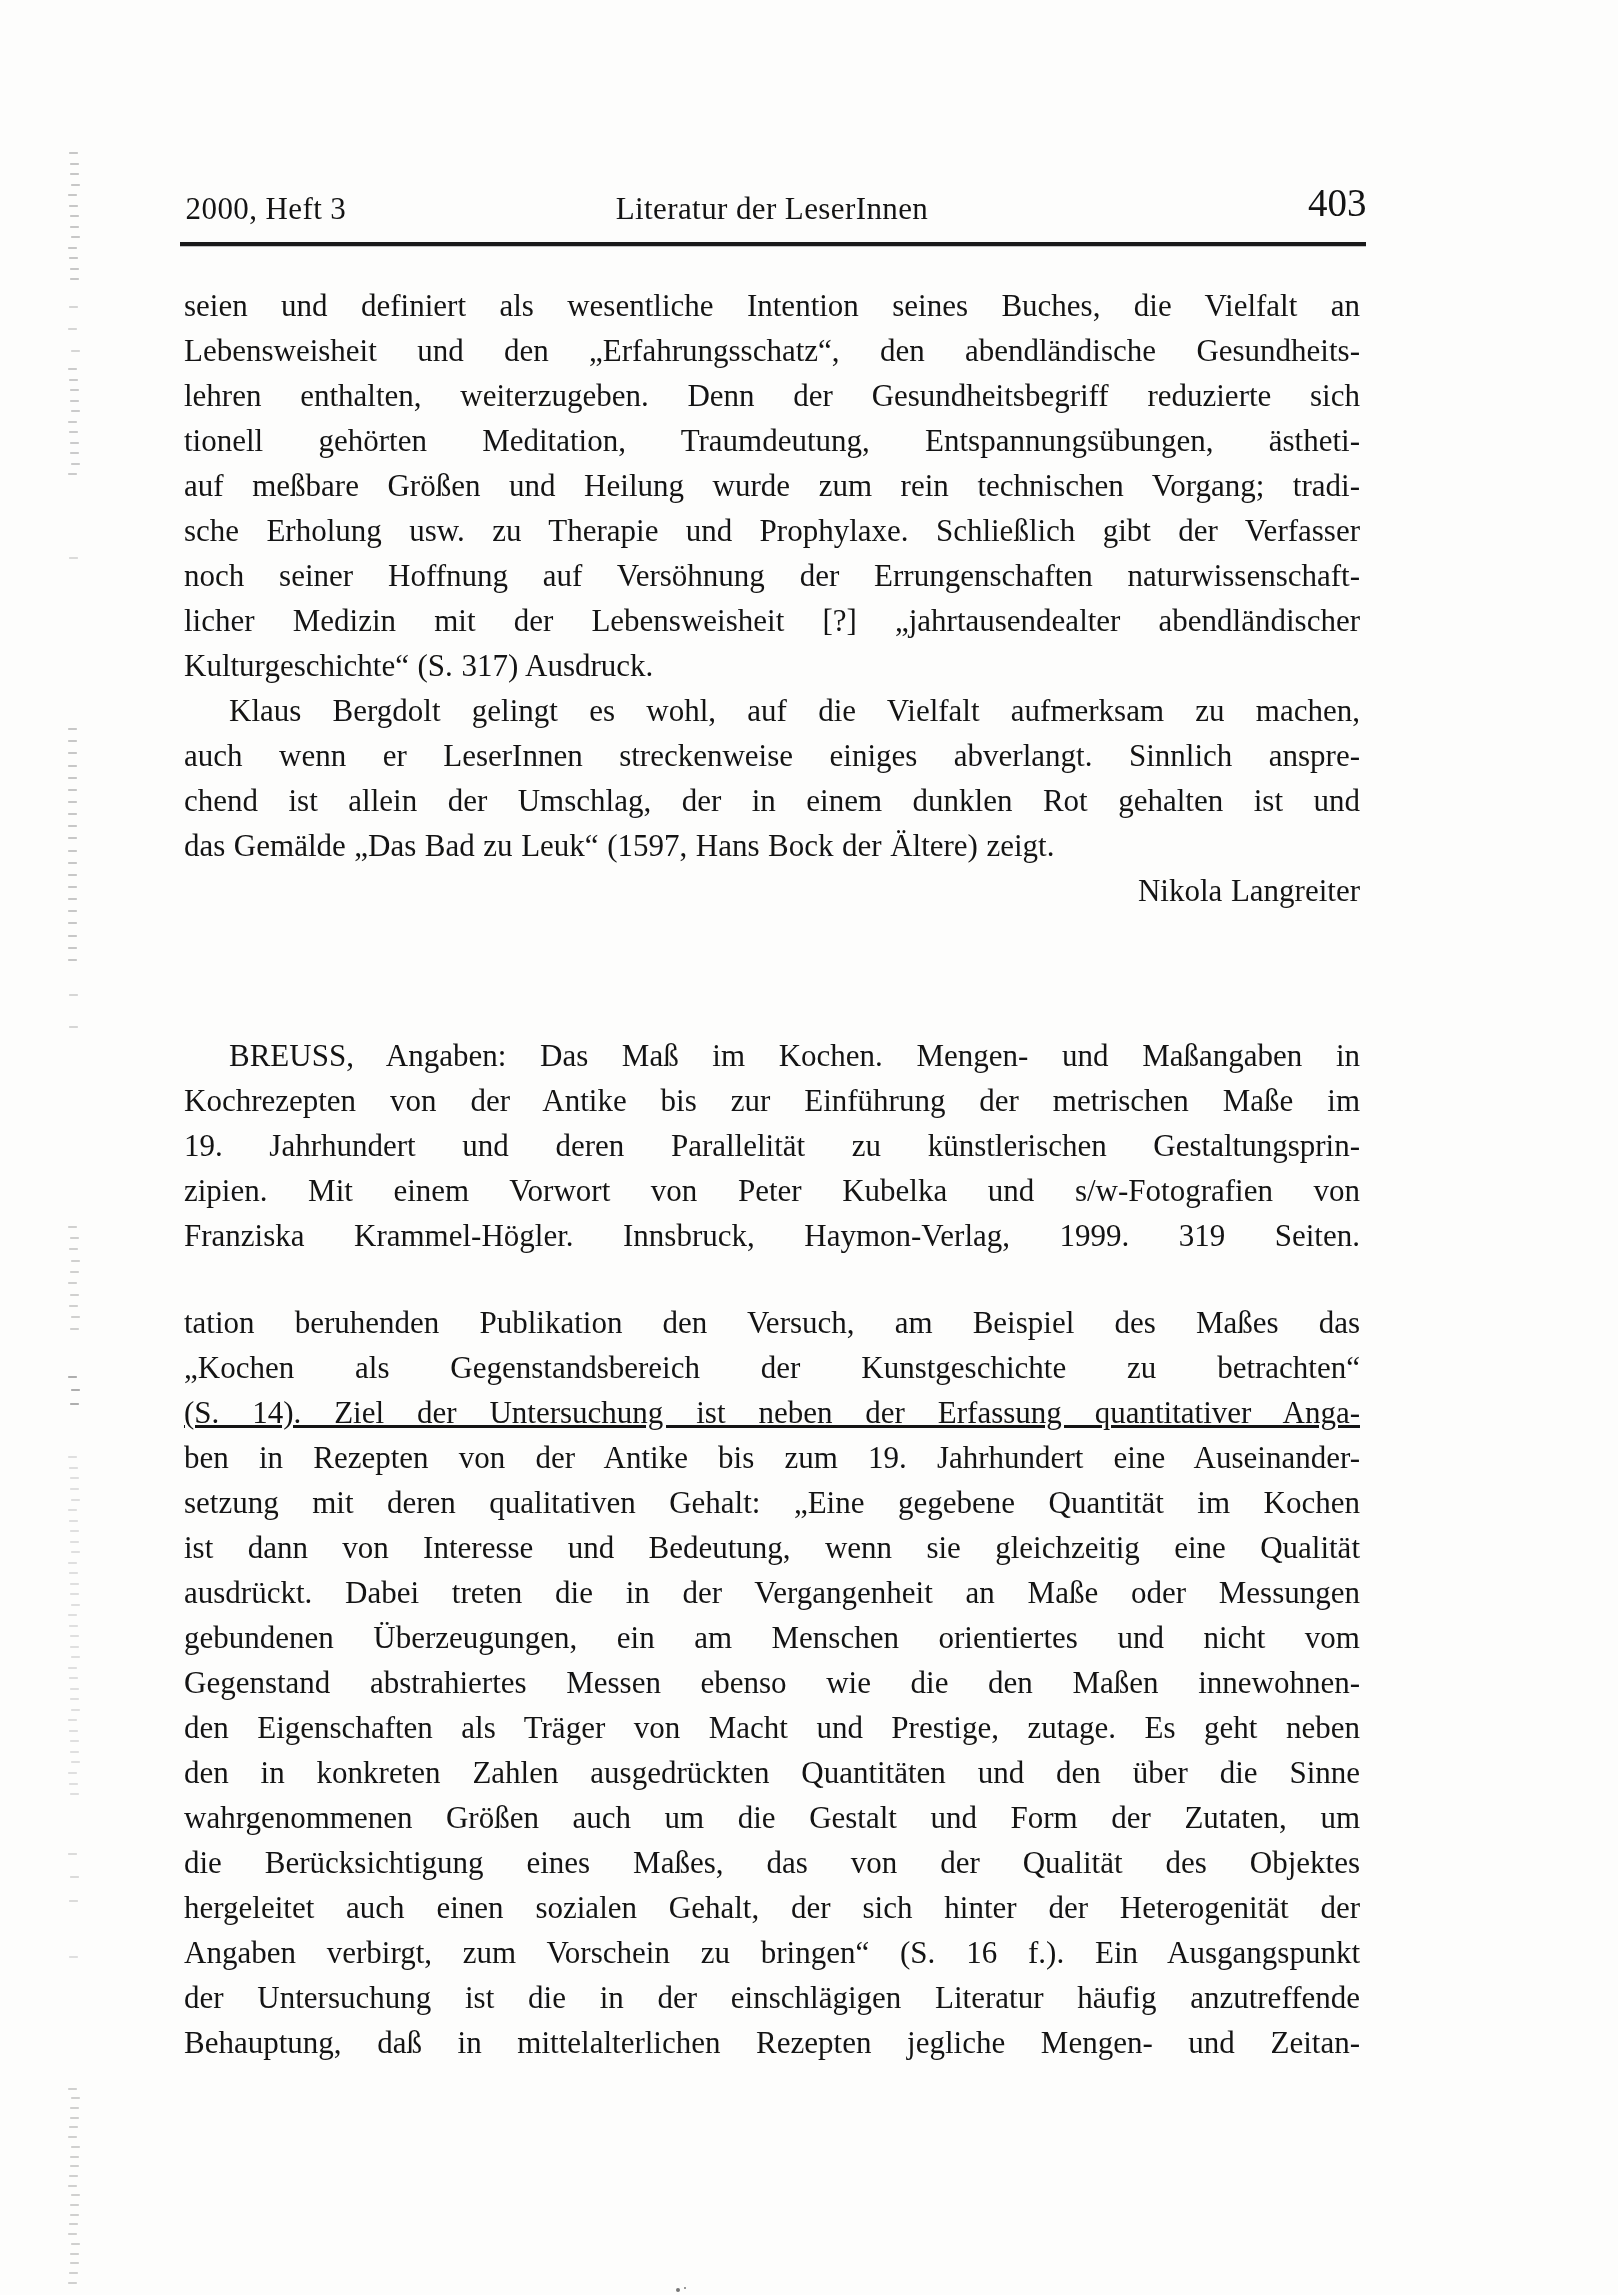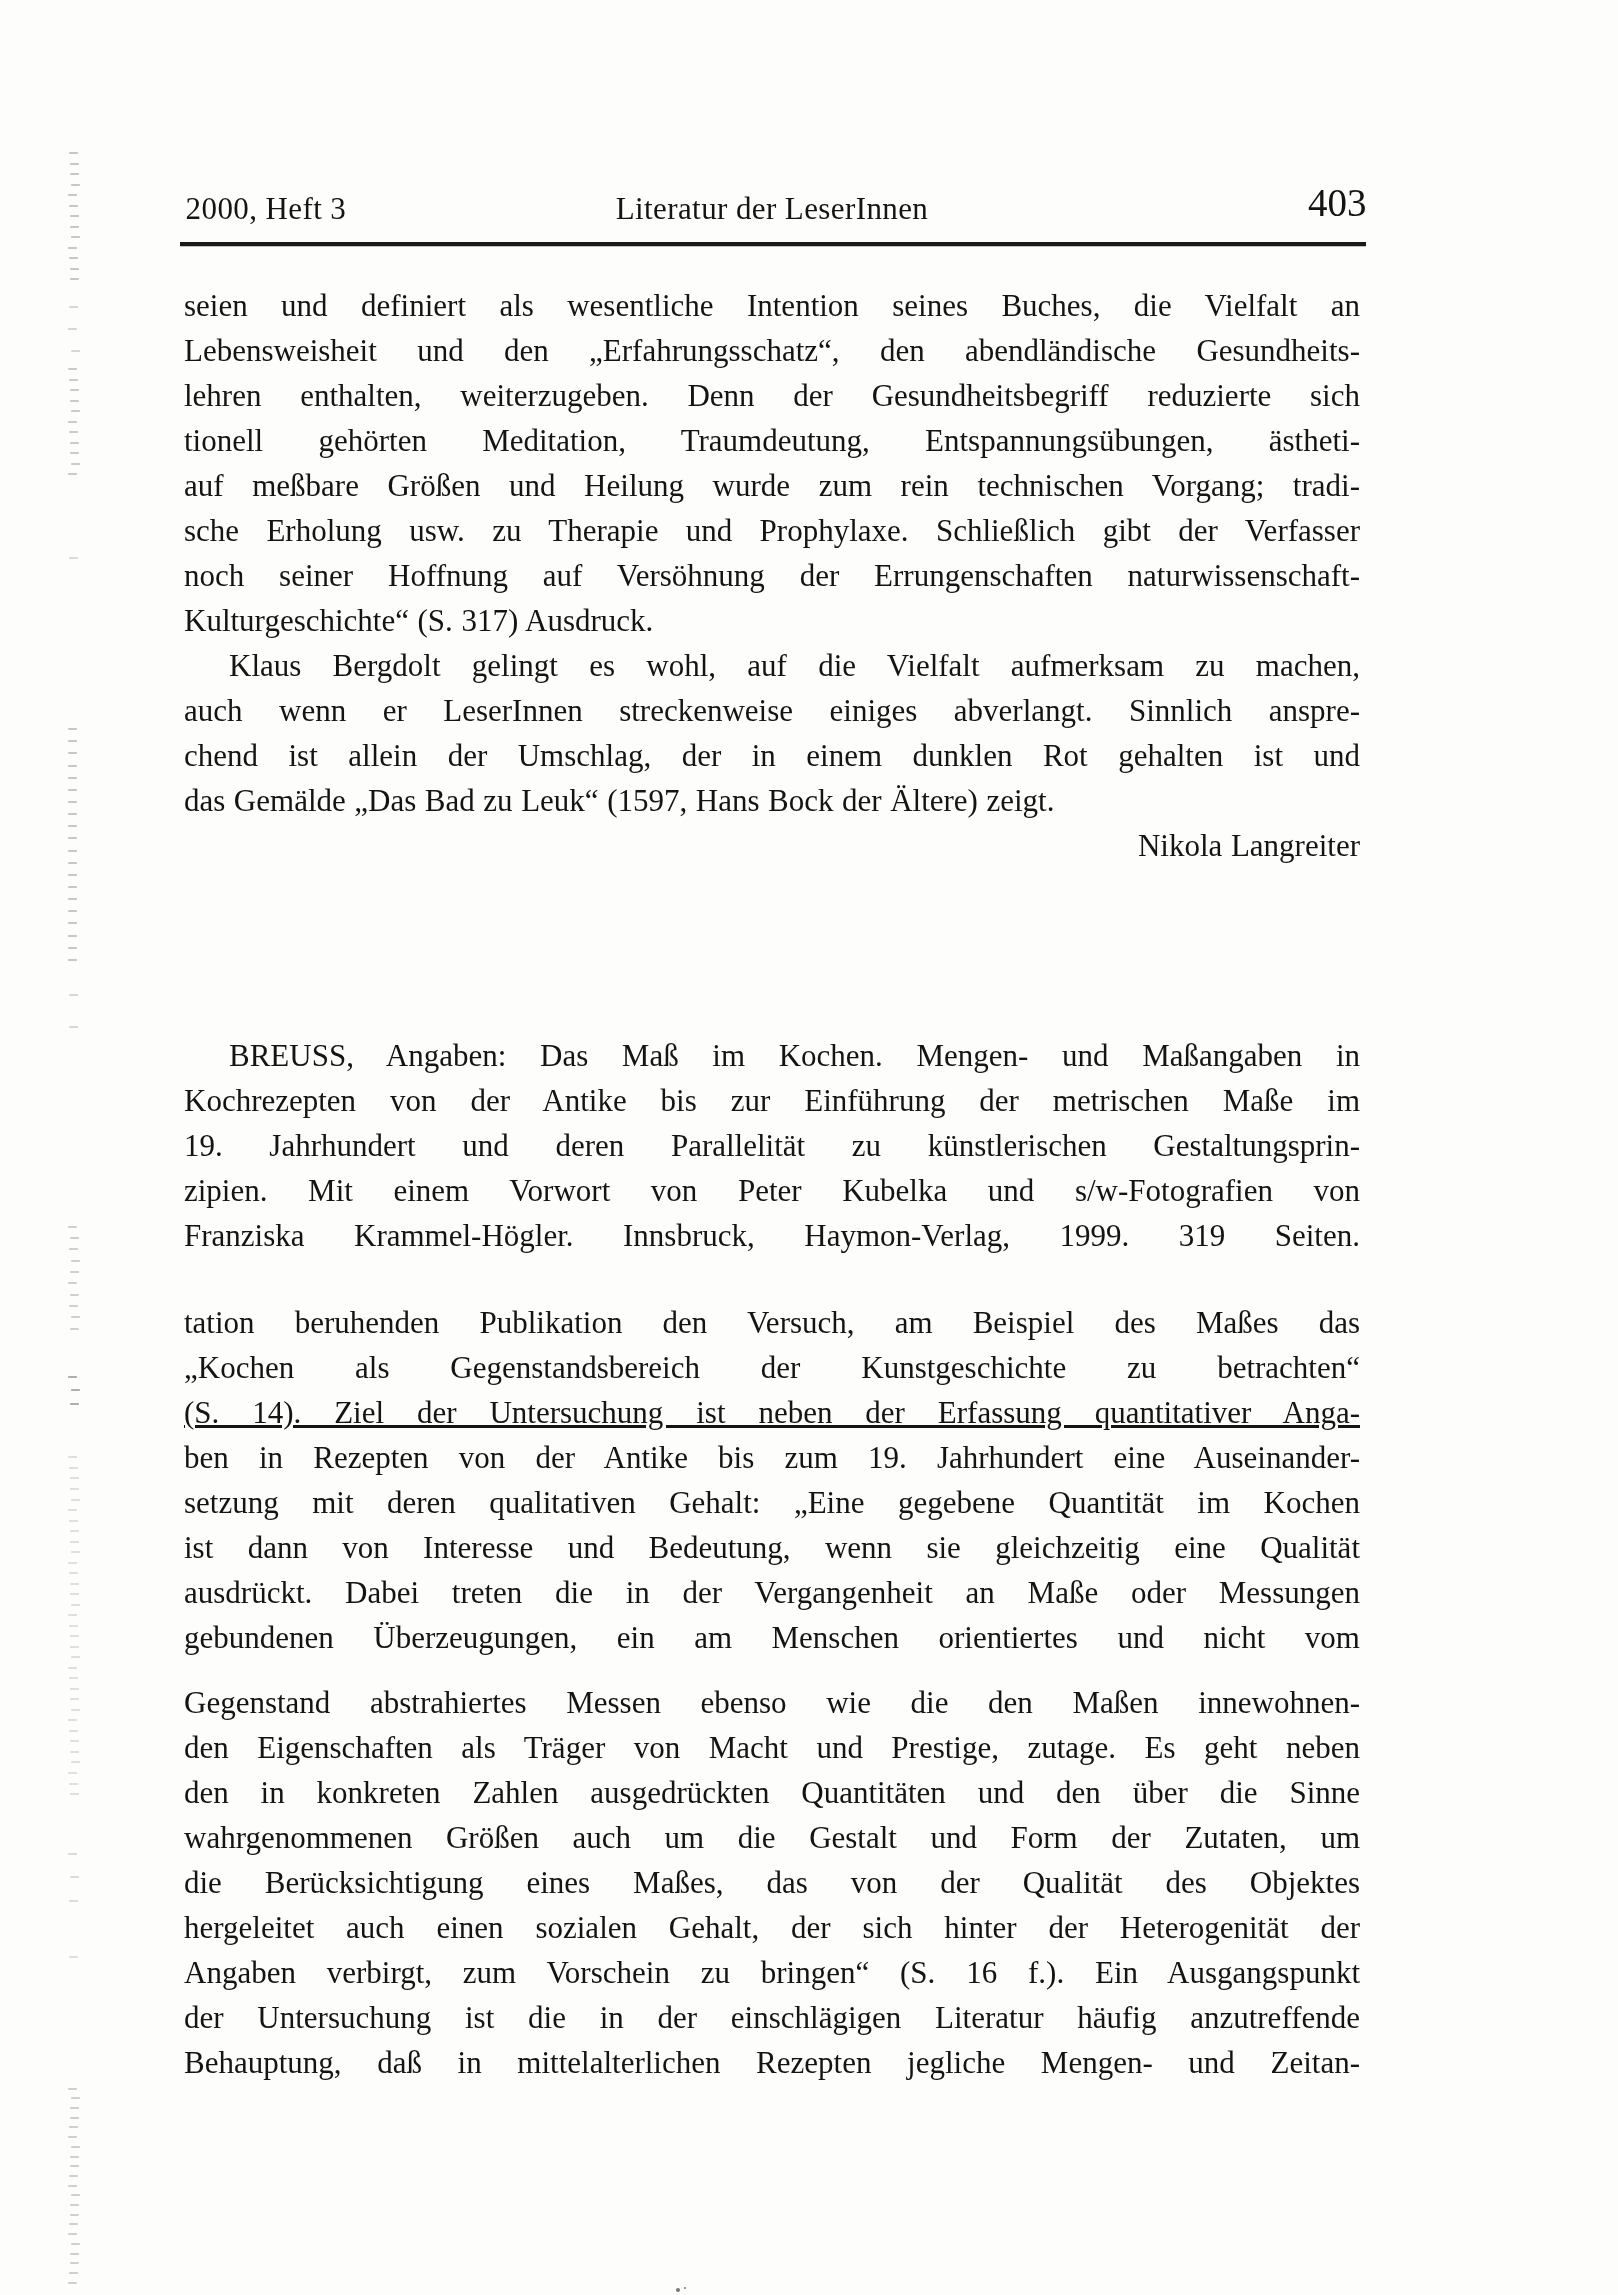--- a/index.html
+++ b/index.html
@@ -65,20 +65,21 @@
     <span class="hdr-right">403</span>
     <div class="hdr-rule"></div>
   <div class="block" style="top: 283px; line-height: 45px;">
         <div class="line" style="height: 45px;"><span>seien und definiert als wesentliche Intention seines Buches, die Vielfalt an</span></div>
         <div class="line" style="height: 45px;"><span>Lebensweisheit und den „Erfahrungsschatz“, den abendländische Gesundheits-</span></div>
         <div class="line" style="height: 45px;"><span>lehren enthalten, weiterzugeben. Denn der Gesundheitsbegriff reduzierte sich</span></div>
         <div class="line" style="height: 45px;"><span>tionell gehörten Meditation, Traumdeutung, Entspannungsübungen, ästheti-</span></div>
         <div class="line" style="height: 45px;"><span>auf meßbare Größen und Heilung wurde zum rein technischen Vorgang; tradi-</span></div>
         <div class="line" style="height: 45px;"><span>sche Erholung usw. zu Therapie und Prophylaxe. Schließlich gibt der Verfasser</span></div>
         <div class="line" style="height: 45px;"><span>noch seiner Hoffnung auf Versöhnung der Errungenschaften naturwissenschaft-</span></div>
+        <div class="line" style="height: 45px;"><span>licher Medizin mit der Lebensweisheit [?] „jahrtausendealter abendländischer</span></div>
         <div class="line nofill" style="height: 45px;"><span>Kulturgeschichte“ (S. 317) Ausdruck.</span></div>
         <div class="line indent" style="height: 45px;"><span>Klaus Bergdolt gelingt es wohl, auf die Vielfalt aufmerksam zu machen,</span></div>
         <div class="line" style="height: 45px;"><span>auch wenn er LeserInnen streckenweise einiges abverlangt. Sinnlich anspre-</span></div>
         <div class="line" style="height: 45px;"><span>chend ist allein der Umschlag, der in einem dunklen Rot gehalten ist und</span></div>
         <div class="line nofill" style="height: 45px;"><span>das Gemälde „Das Bad zu Leuk“ (1597, Hans Bock der Ältere) zeigt.</span></div>
         <div class="line nofill right" style="height: 45px;"><span>Nikola Langreiter</span></div>
       </div>
       <div class="block" style="top: 1033px; line-height: 45px;">
         <div class="line indent" style="height: 45px;"><span>BREUSS, Angaben: </span><span class="i">Das Maß im Kochen. Mengen- und Maßangaben in</span></div>
         <div class="line" style="height: 45px;"><span class="i">Kochrezepten von der Antike bis zur Einführung der metrischen Maße im</span></div>
@@ -88,21 +89,21 @@
       </div>
       <div class="block" style="top: 1300px; line-height: 45px;">
         <div class="line" style="height: 45px;"><span>tation beruhenden Publikation den Versuch, am Beispiel des Maßes das</span></div>
         <div class="line" style="height: 45px;"><span>„Kochen als Gegenstandsbereich der Kunstgeschichte zu betrachten“</span></div>
         <div class="line" style="height: 45px; text-decoration: underline;"><span>(S. 14). Ziel der Untersuchung ist neben der Erfassung quantitativer Anga-</span></div>
         <div class="line" style="height: 45px;"><span>ben in Rezepten von der Antike bis zum 19. Jahrhundert eine Auseinander-</span></div>
         <div class="line" style="height: 45px;"><span>setzung mit deren qualitativen Gehalt: „Eine gegebene Quantität im Kochen</span></div>
         <div class="line" style="height: 45px;"><span>ist dann von Interesse und Bedeutung, wenn sie gleichzeitig eine Qualität</span></div>
         <div class="line" style="height: 45px;"><span>ausdrückt. Dabei treten die in der Vergangenheit an Maße oder Messungen</span></div>
         <div class="line" style="height: 45px;"><span>gebundenen Überzeugungen, ein am Menschen orientiertes und nicht vom</span></div>
-        <div class="line" style="height: 45px; margin-top: 20px;"><span>Gegenstand abstrahiertes Messen ebenso wie die den Maßen innewohnen-</span></div>
+        <div class="line" style="height: 45px;"><span>Gegenstand abstrahiertes Messen ebenso wie die den Maßen innewohnen-</span></div>
         <div class="line" style="height: 45px;"><span>den Eigenschaften als Träger von Macht und Prestige, zutage. Es geht neben</span></div>
         <div class="line" style="height: 45px;"><span>den in konkreten Zahlen ausgedrückten Quantitäten und den über die Sinne</span></div>
         <div class="line" style="height: 45px;"><span>wahrgenommenen Größen auch um die Gestalt und Form der Zutaten, um</span></div>
         <div class="line" style="height: 45px;"><span>die Berücksichtigung eines Maßes, das von der Qualität des Objektes</span></div>
         <div class="line" style="height: 45px;"><span>hergeleitet auch einen sozialen Gehalt, der sich hinter der Heterogenität der</span></div>
         <div class="line" style="height: 45px;"><span>Angaben verbirgt, zum Vorschein zu bringen“ (S. 16 f.). Ein Ausgangspunkt</span></div>
         <div class="line" style="height: 45px;"><span>der Untersuchung ist die in der einschlägigen Literatur häufig anzutreffende</span></div>
         <div class="line" style="height: 45px;"><span>Behauptung, daß in mittelalterlichen Rezepten jegliche Mengen- und Zeitan-</span></div>
       </div>
     </div>

